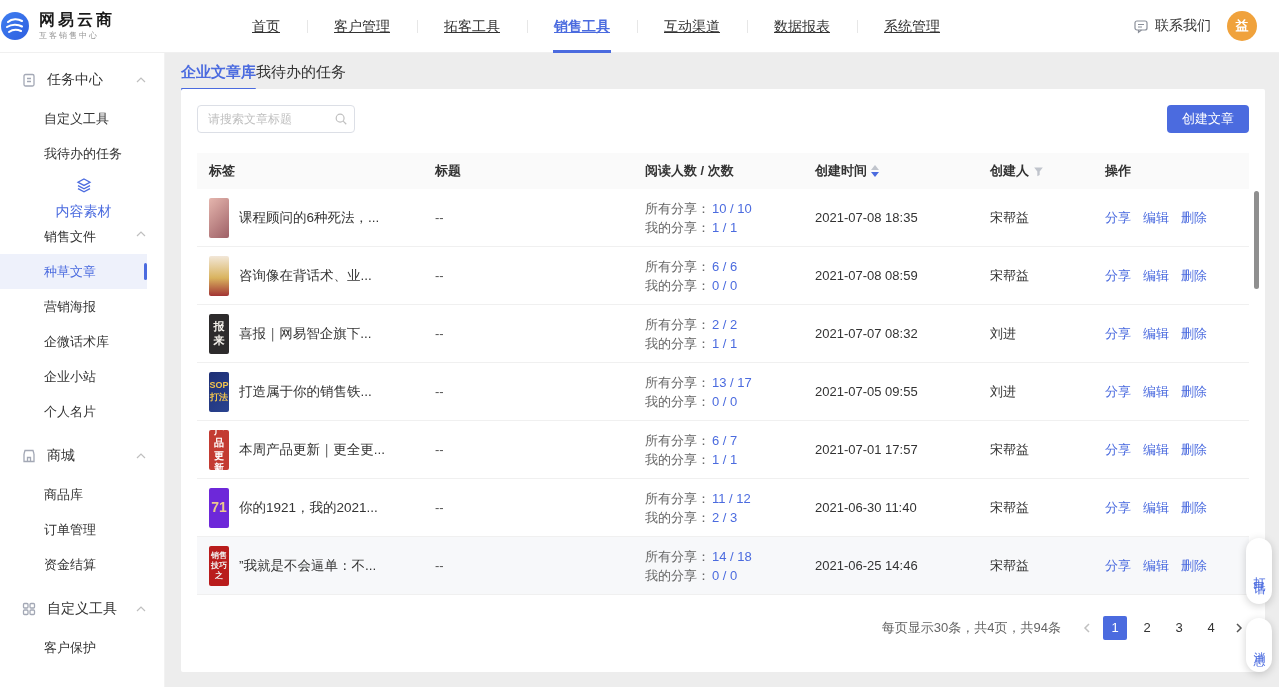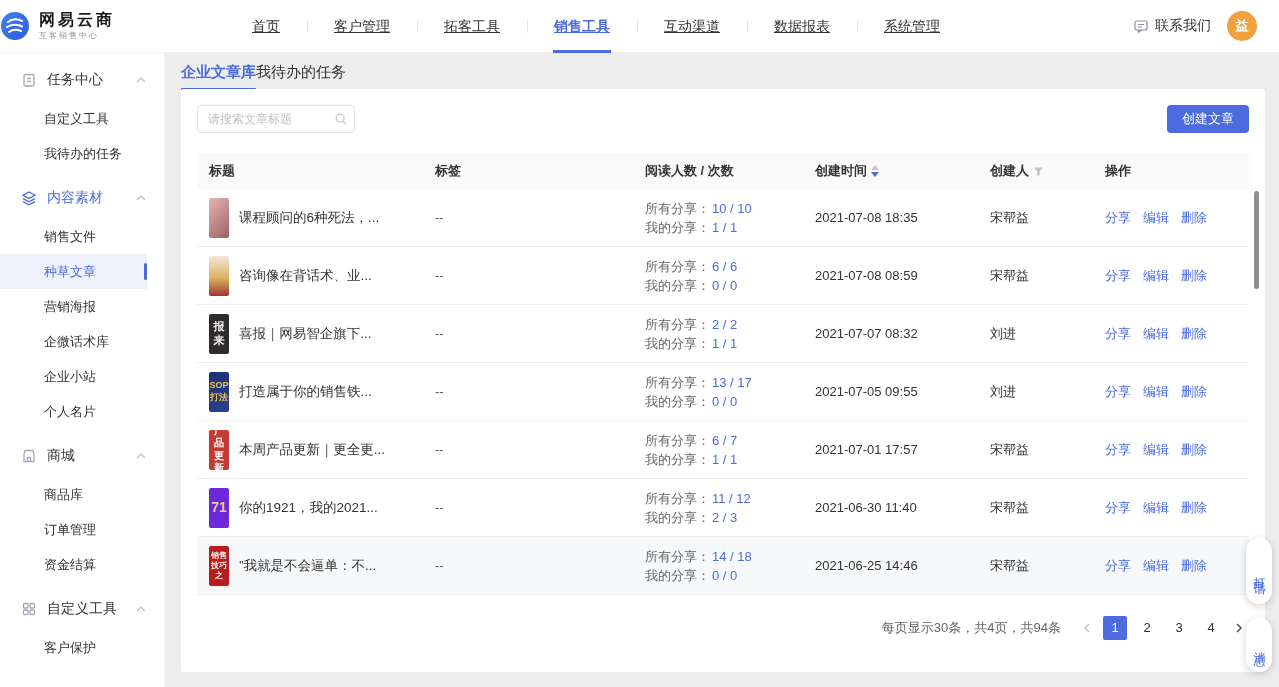--- a/index.html
+++ b/index.html
@@ -31,21 +31,21 @@
   .avatar { width:30px; height:30px; border-radius:50%; color:#fff; font-size:13px; font-weight:bold;
     display:flex; align-items:center; justify-content:center; cursor:pointer; }
 
   
   .sidebar { position:absolute; top:53px; left:0; bottom:0; width:165px; background:#fff;
     padding-top:6px; border-right:1px solid #f2f2f2; overflow:hidden; }
   .side-section { margin-bottom:6px; }
   .side-header { height:42px; display:flex; align-items:center; gap:10px; padding:0 18px 0 21px;
     font-size:14px; color:#333; cursor:pointer; }
   .side-icon { width:16px; height:16px; color:#a3a8b5; display:flex; flex:none; }
-  .side-header.active { color:var(--accent); }
+  .side-header.active { color:var(--accent);flex-direction:column; }
   .side-header.active .side-icon { color:var(--accent); }
   .side-chevron { margin-left:auto; color:#bfbfbf; display:flex; }
   .side-item { position:relative; height:35px; line-height:35px; padding-left:44px; font-size:13px;
     color:#333; cursor:pointer; margin-right:17px; white-space:nowrap; }
   .side-item.active { background:#eef1fb; color:var(--accent); }
   .side-item.active::after { content:""; position:absolute; right:0; top:9px; bottom:9px; width:3px;
     border-radius:2px; background:var(--accent); }
 
   
   .main { position:absolute; left:165px; top:53px; right:0; bottom:0; }
@@ -265,24 +265,24 @@
               <path d="M10.5 10.5L14 14"></path>
           </svg>
         </span>
       </div>
       <button class="create-btn">创建文章</button>
     </div>
 
     <div class="table">
       <div class="thead">
         <div class="th">
-            <span>标题</span>
+            <span>标签</span>
           </div>
         <div class="th">
-            <span>标签</span>
+            <span>标题</span>
           </div>
         <div class="th">
             <span>阅读人数 / 次数</span>
           </div>
         <div class="th">
           <span>创建时间</span>
           <span class="sort">
               <i class="up"></i>
               <i class="down"></i>
             </span>

